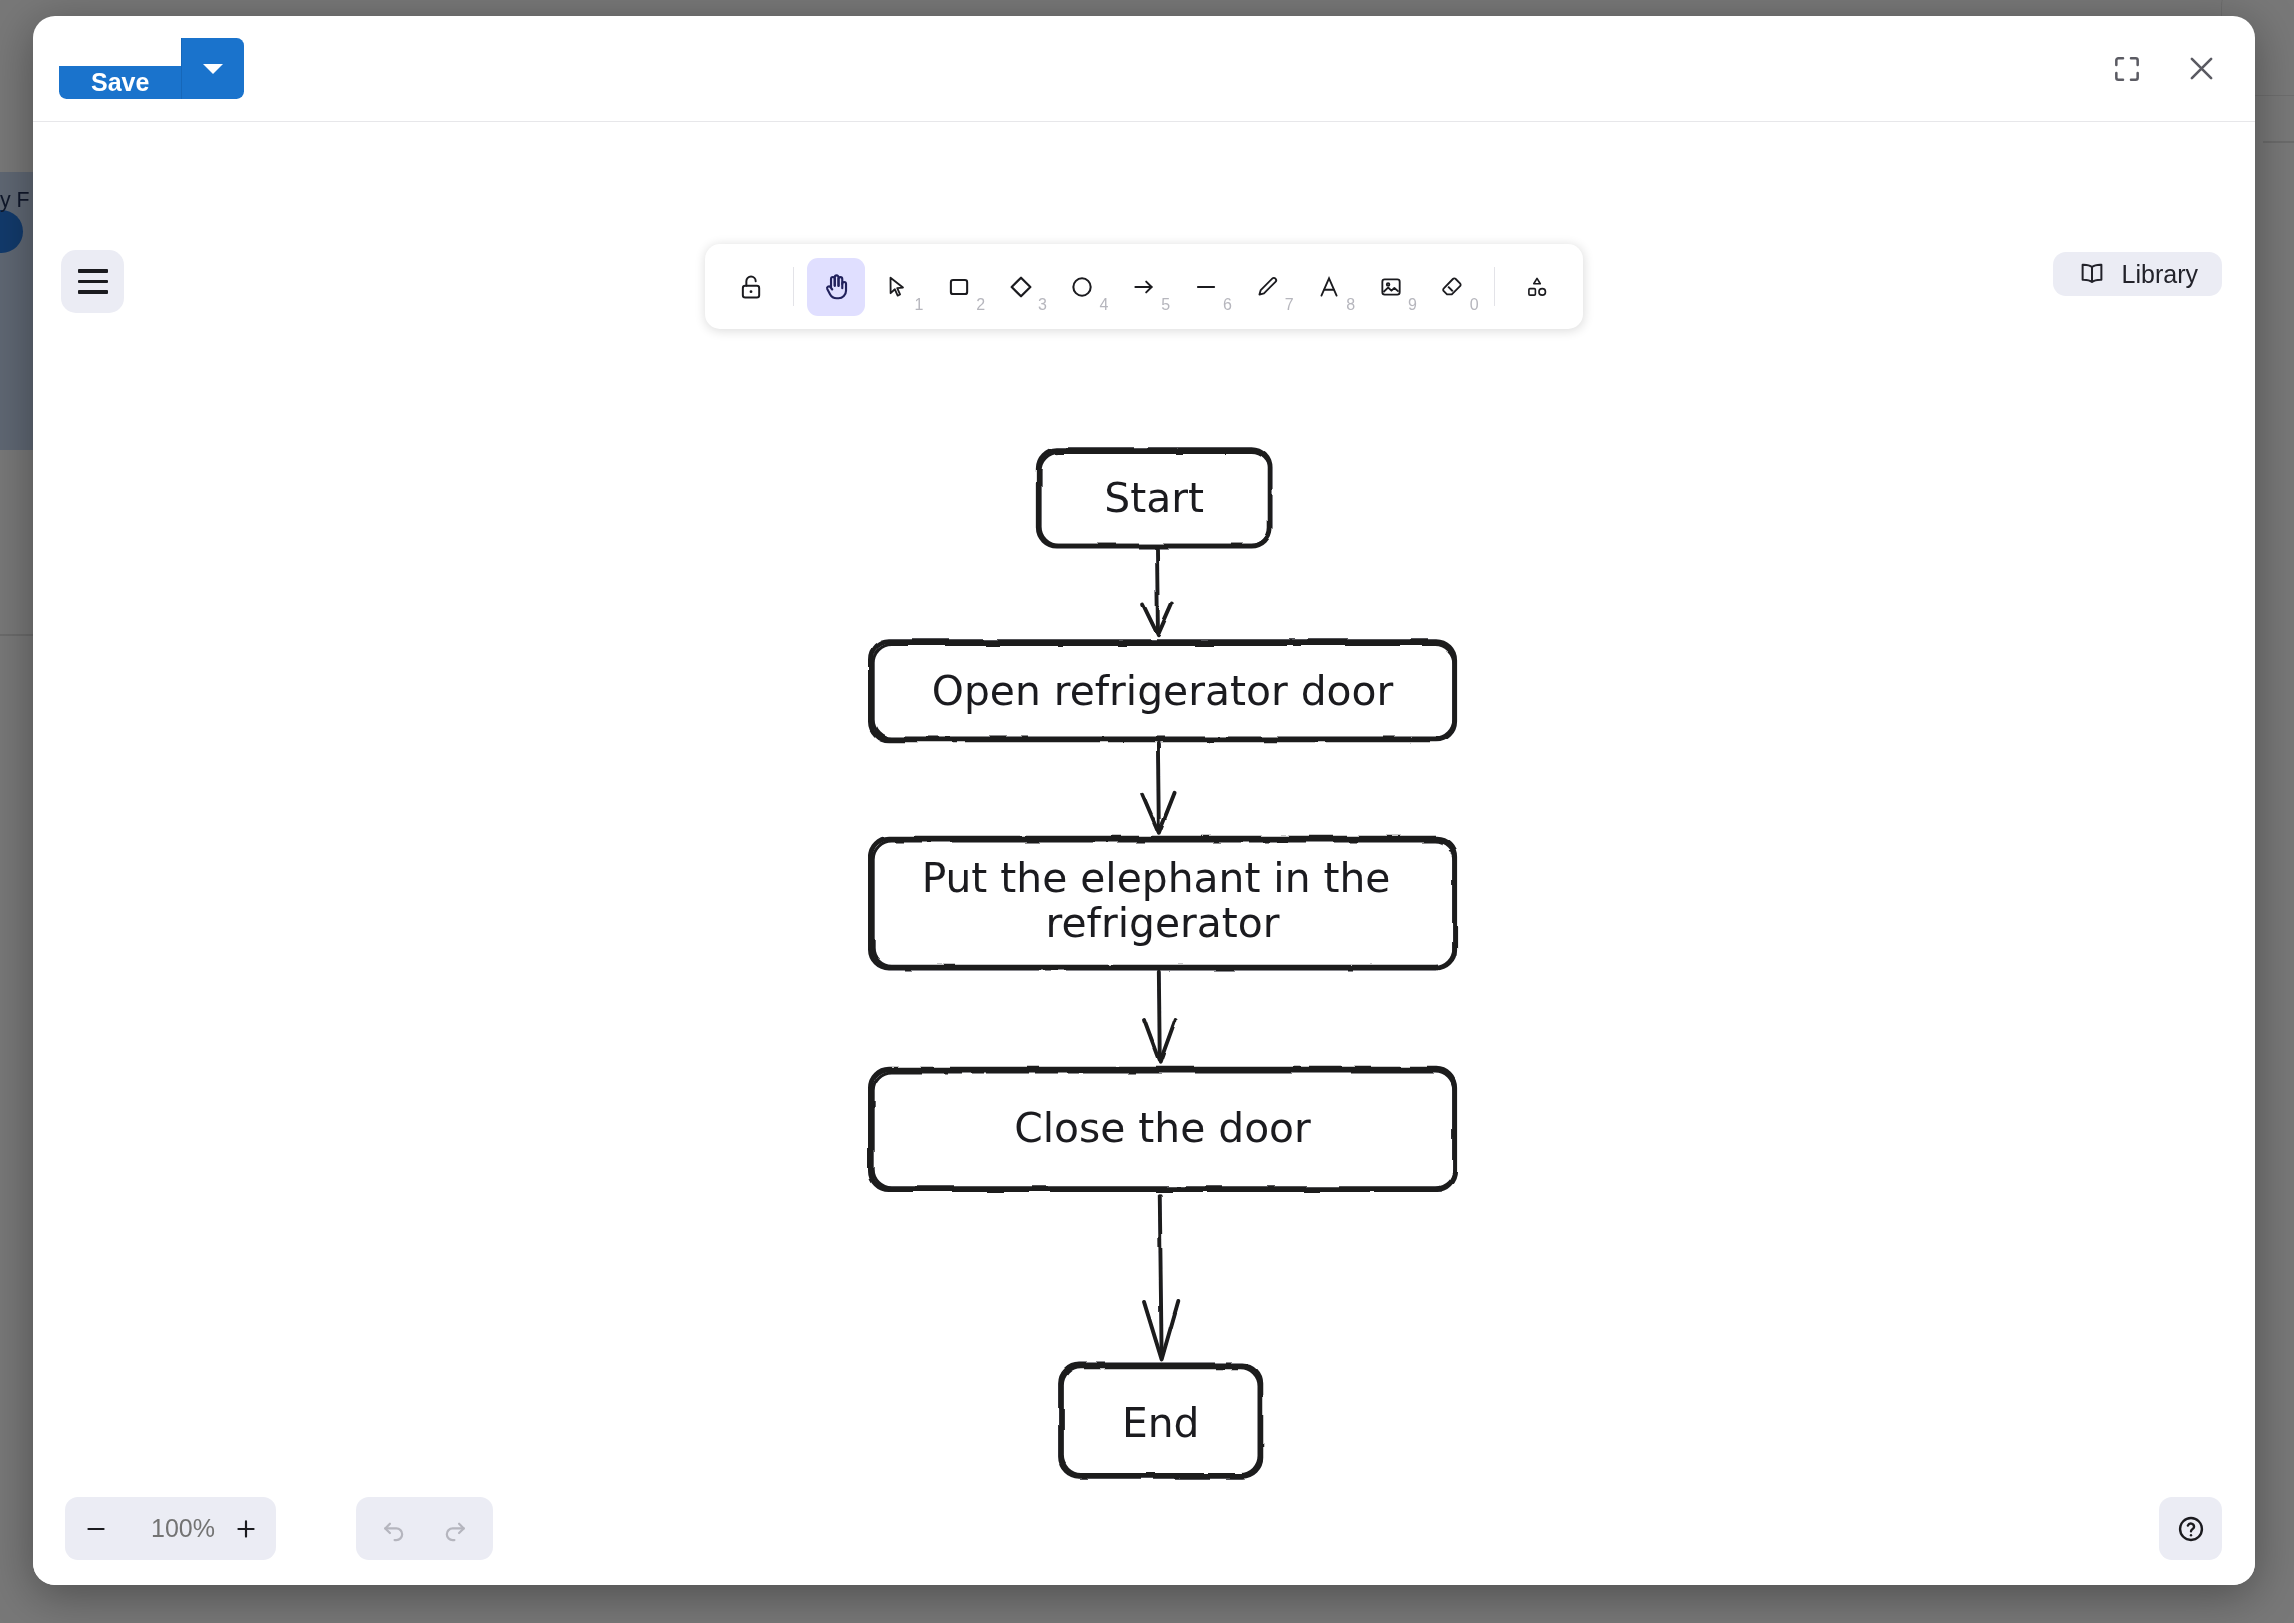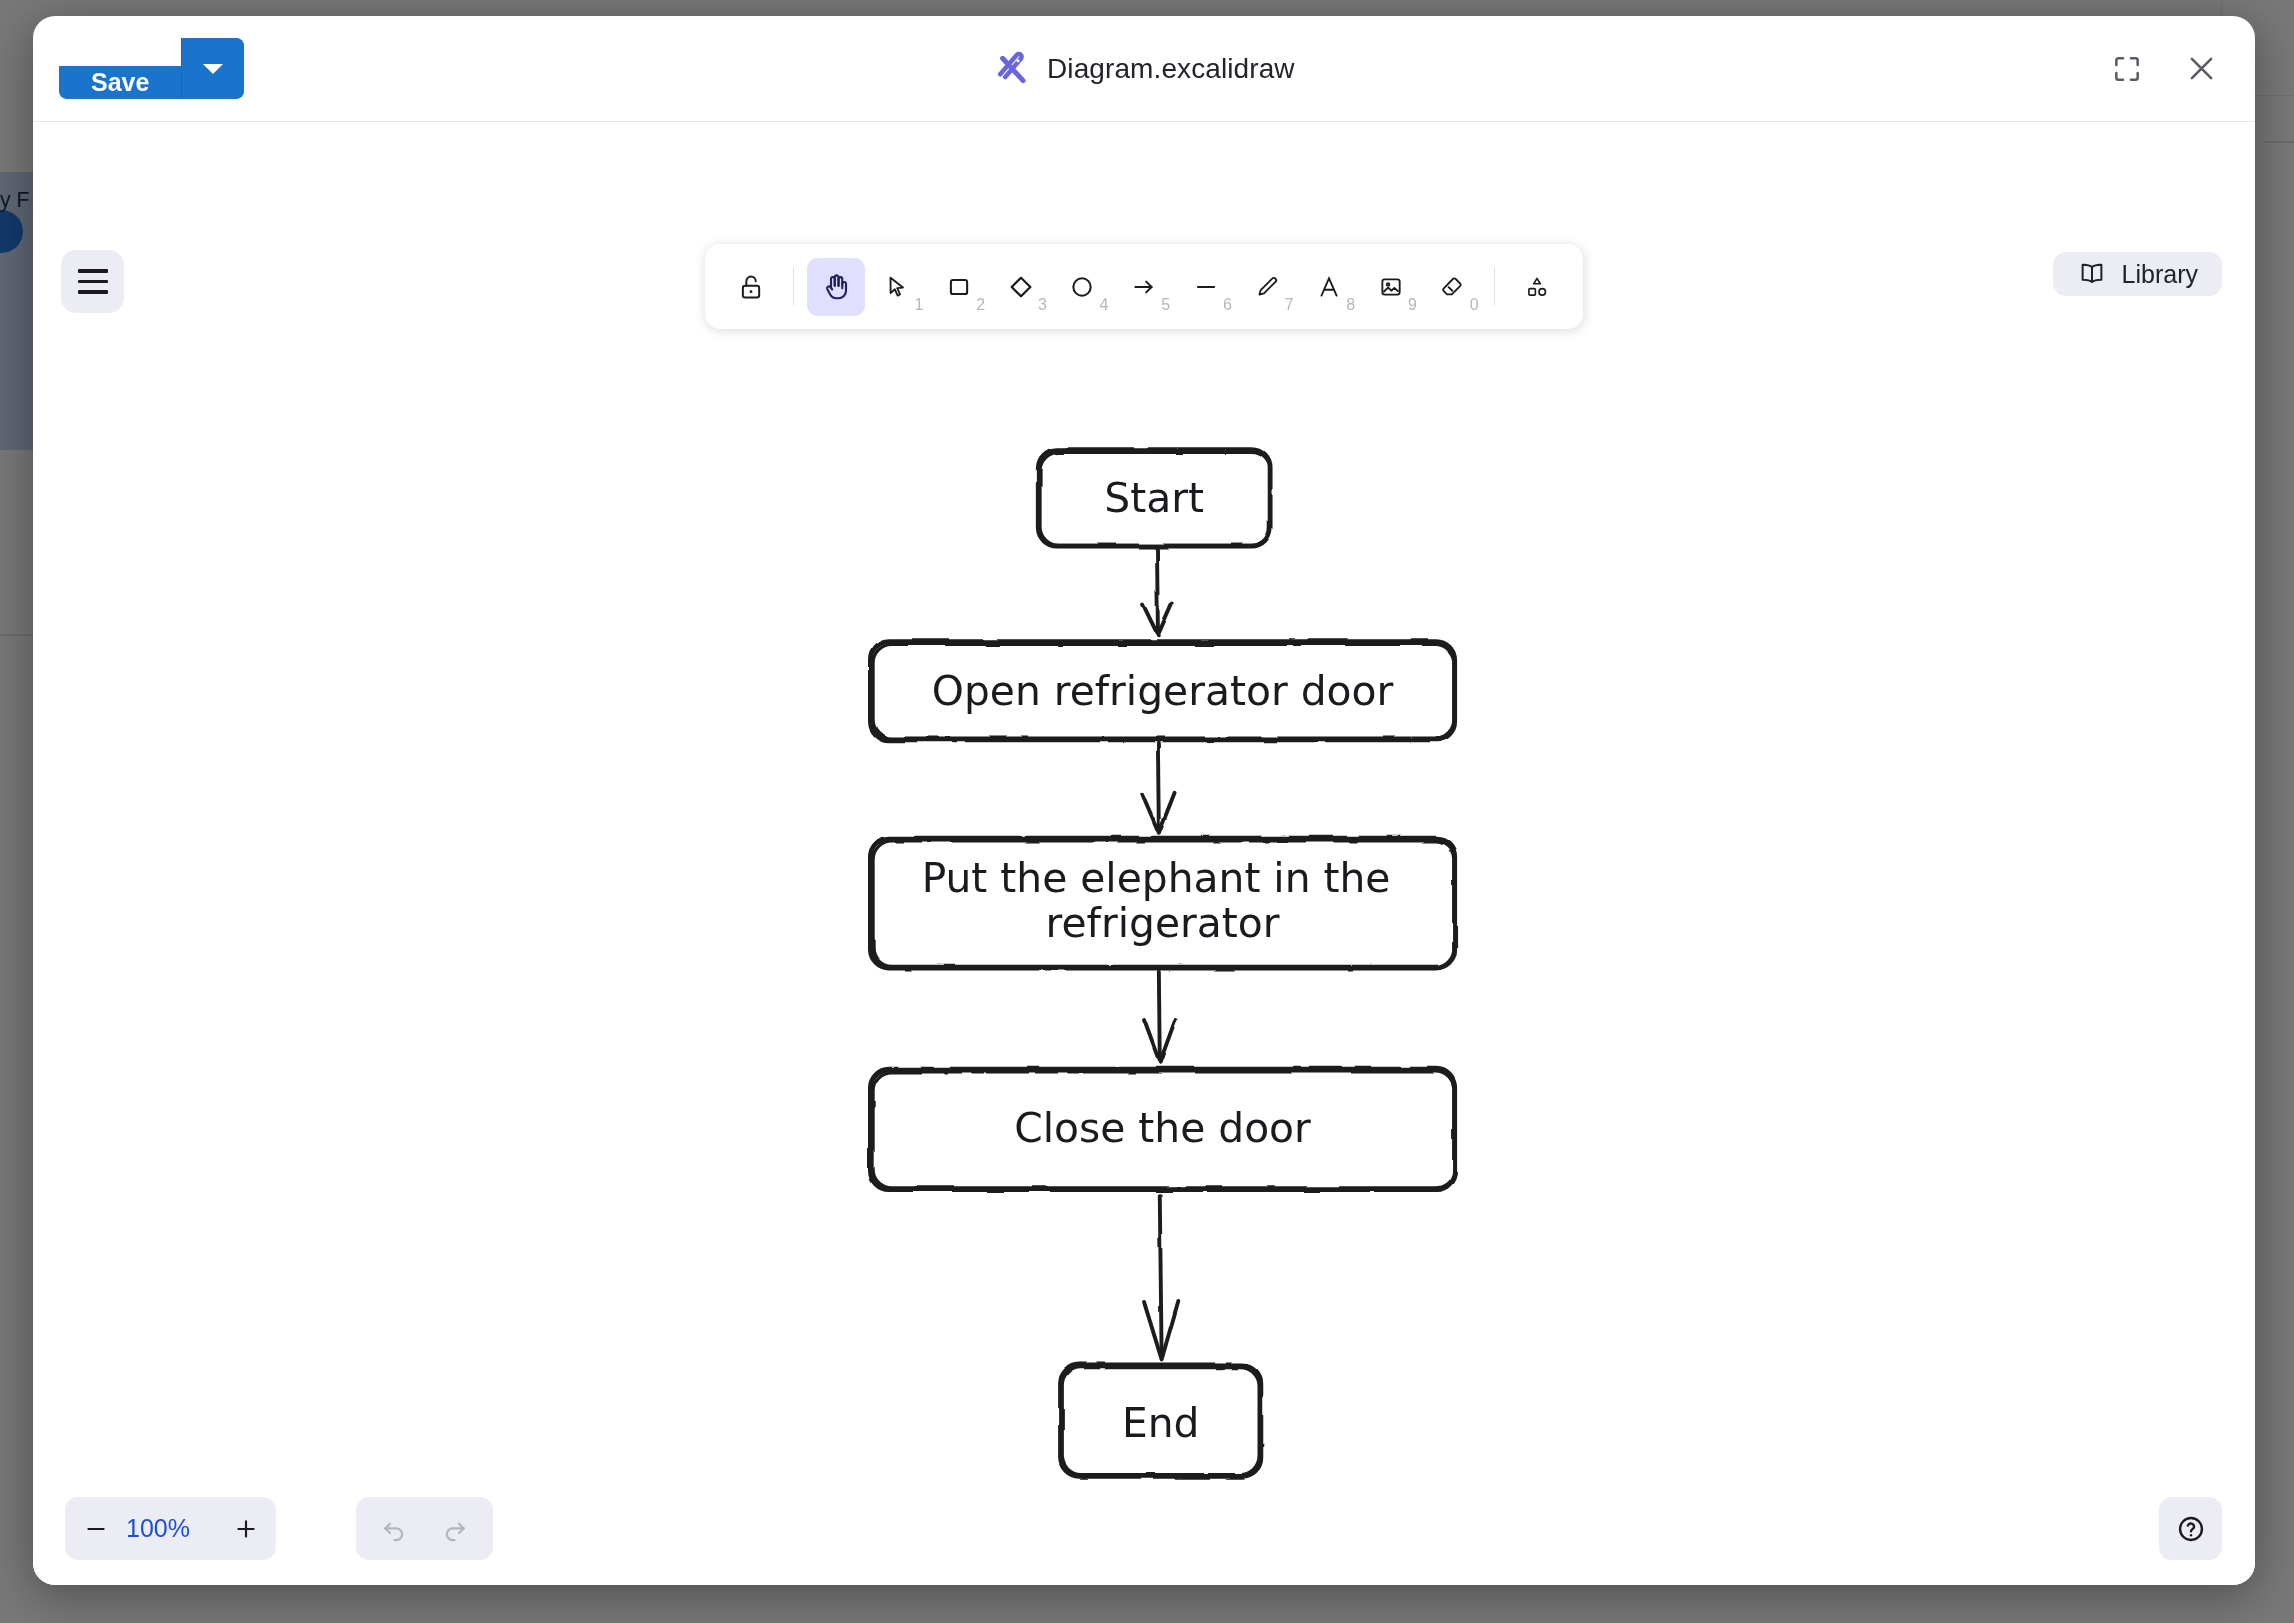--- a/index.html
+++ b/index.html
@@ -209,22 +209,22 @@
     background: #ebecf4;
     border-radius: 13px;
     display: flex; align-items: center;
   }
   .zbtn {
     width: 61px; height: 63px;
     border: none; background: none; cursor: pointer;
     display: flex; align-items: center; justify-content: center;
   }
   #zoom-value {
-    font-size: 25px; color: #1d4ed8;
-    min-width: 89px; text-align: left;
+    font-size: 25px; color: #737373;
+    min-width: 89px; text-align: right;
     cursor: pointer;
   }
   #history-group {
     position: absolute;
     left: 323px; bottom: 26px;
     height: 63px;
     background: #ebecf4;
     border-radius: 13px;
     display: flex; align-items: center;
     padding: 0 7.4px;
@@ -263,30 +263,20 @@
 
   <div id="titlebar">
 
     <div id="save-group">
       <button id="save-btn">Save</button>
       <button id="save-caret">
         <span class="caret-tri"></span>
       </button>
     </div>
 
-    <div id="title-center">
-      <span>
-        <svg width="37" height="37" viewBox="0 0 24 24" fill="none">
-          <path d="M4 20 L15.5 6.5 C16.2 5.6 17.4 5.4 18.3 6.1 C19.2 6.8 19.3 8 18.6 8.9 L7.5 22" stroke="#6965db" stroke-width="3.2" stroke-linecap="round" fill="none" transform="translate(1,-2) scale(0.92)"></path>
-          <path d="M19.5 20.5 L6.2 6.0" stroke="#6965db" stroke-width="3.2" stroke-linecap="round" fill="none"></path>
-          <circle cx="16.2" cy="7.6" r="1.0" fill="#ffffff"></circle>
-        </svg>
-      </span>
-      <span id="app-title">Diagram.excalidraw</span>
-    </div>
 
     <div id="win-controls">
       <button class="win-btn">
         <svg width="32" height="32" viewBox="0 0 24 24" fill="none" stroke="#5b5b63" stroke-width="1.9" stroke-linecap="round">
           <path d="M4 9V5.5A1.5 1.5 0 015.5 4H9"></path>
           <path d="M15 4h3.5A1.5 1.5 0 0120 5.5V9"></path>
           <path d="M20 15v3.5a1.5 1.5 0 01-1.5 1.5H15"></path>
           <path d="M9 20H5.5A1.5 1.5 0 014 18.5V15"></path>
         </svg>
       </button>

